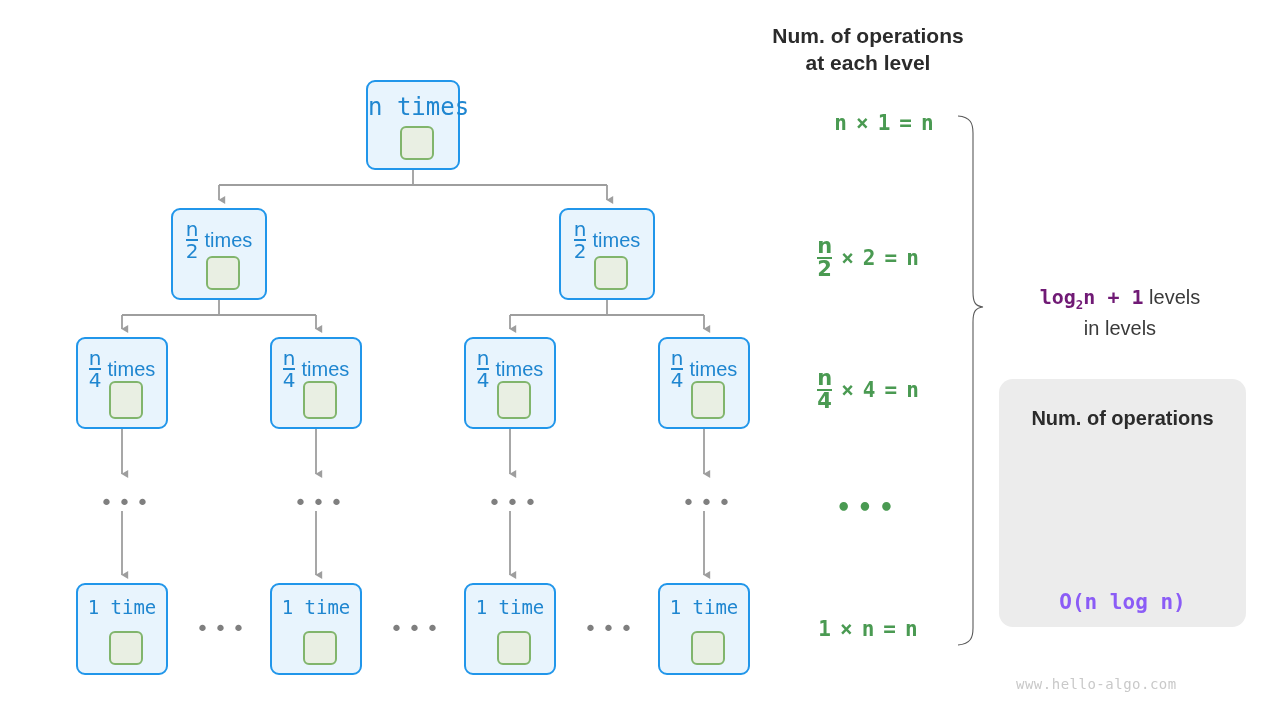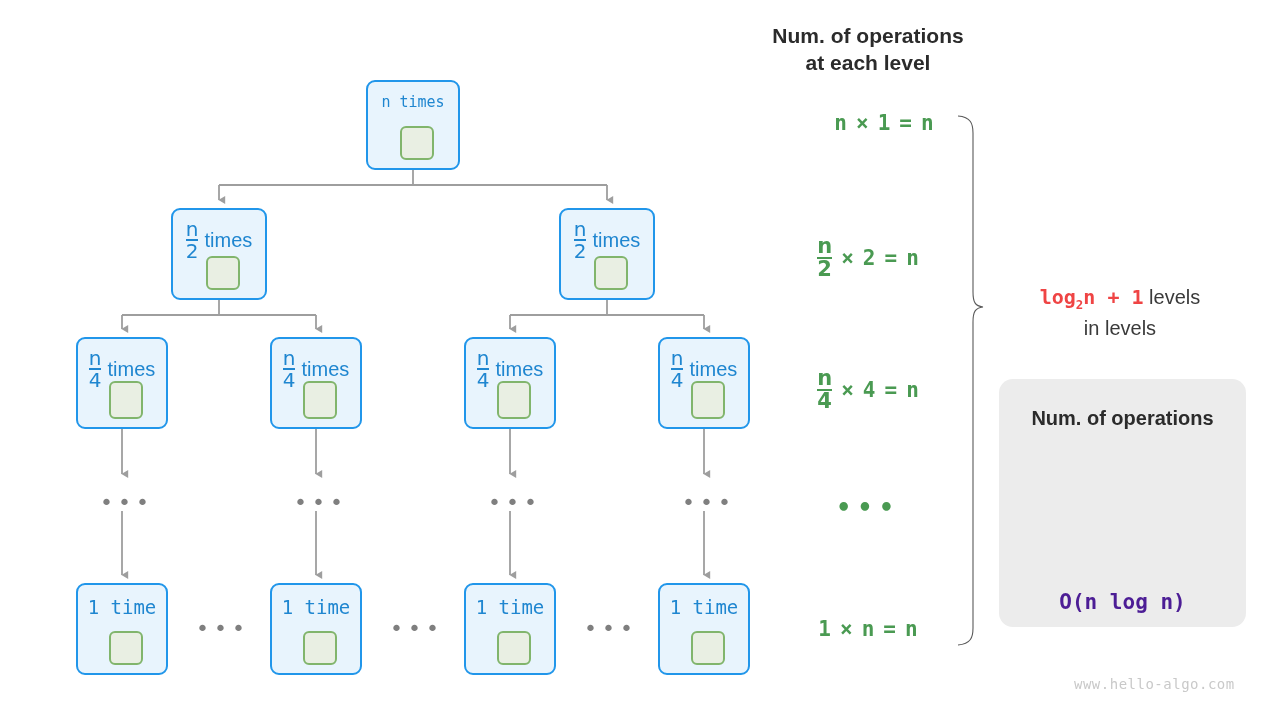--- a/index.html
+++ b/index.html
@@ -38,32 +38,32 @@
   .formula .frac{display:inline-block;vertical-align:middle;text-align:center;
         font-family:"DejaVu Sans","Liberation Sans",sans-serif;line-height:1.02;
         font-weight:bold;}
   .formula .frac .num{display:block;}
   .formula .frac .den{display:block;border-top:2.4px solid #4a9a52;}
   .formula .op{display:inline-block;vertical-align:middle;margin:0 9px;}
   .formula .trm{display:inline-block;vertical-align:middle;}
 
   .levels{position:absolute;text-align:center;font-size:20px;color:#3a3a3a;
         line-height:1.45;}
-  .levels .g{color:#ef4444;font-weight:bold;
+  .levels .g{color:#701a75;font-weight:bold;
         font-family:"DejaVu Sans Mono","Liberation Mono",monospace;}
   .levels .g sub{font-size:.62em;}
 
   
   .card{position:absolute;background:#ececec;border-radius:14px;}
   .card .line{position:absolute;left:0;right:0;text-align:center;white-space:nowrap;}
   .card .hdr{font-weight:bold;font-size:20px;color:#2b2b2b;}
   .card .grn{font-weight:bold;font-size:21px;color:#4a9a52;
         font-family:"DejaVu Sans Mono","Liberation Mono",monospace;}
   .card .grn sub{font-size:.62em;}
-  .card .blu{font-weight:bold;font-size:21px;color:#4c1d95;
+  .card .blu{font-weight:bold;font-size:21px;color:#8b5cf6;
         font-family:"DejaVu Sans Mono","Liberation Mono",monospace;}
 
   .watermark{position:absolute;color:#c9c9c9;font-size:14px;letter-spacing:.5px;
         font-family:"DejaVu Sans Mono","Liberation Mono",monospace;}
 </style>
 </head>
 <body>
 
 <div id="stage">
 
@@ -137,21 +137,21 @@
     </g>
 
     <g>
       <rect x="1112" y="488" width="22" height="24" fill="#bdbdbd"></rect>
       <path d="M1100,509 L1146,509 L1123,533 Z" fill="#bdbdbd"></path>
     </g>
   </svg>
 
   <div id="tree-nodes">
       <div class="node" style="left: 366px; top: 80px; width: 94px; height: 90px;">
-        <div class="caption mono" style="font-size: 15px; top: 11px;">n times</div>
+        <div class="caption mono" style="font-size: 24px; top: 11px;">n times</div>
         <div class="gbox" style="width: 30px; height: 30px; left: 32px; top: 44px;"></div>
       </div>
       <div class="node" style="left: 171px; top: 208px; width: 96px; height: 92px;">
         <div class="caption" style="font-size: 20px; top: 9px;"><span class="frac"><span class="num">n</span><span class="den">2</span></span><span class="word">times</span></div>
         <div class="gbox" style="width: 30px; height: 30px; left: 33px; top: 46px;"></div>
       </div>
       <div class="node" style="left: 559px; top: 208px; width: 96px; height: 92px;">
         <div class="caption" style="font-size: 20px; top: 9px;"><span class="frac"><span class="num">n</span><span class="den">2</span></span><span class="word">times</span></div>
         <div class="gbox" style="width: 30px; height: 30px; left: 33px; top: 46px;"></div>
       </div>
@@ -210,14 +210,14 @@
   <div class="levels" style="left:1000px;top:283px;width:240px;">
     <span class="g"><span>log</span><sub>2</sub><span>n + 1</span></span><span> levels</span><br>
     <span>in levels</span>
   </div>
 
   <div class="card" style="left:999px;top:379px;width:247px;height:248px;">
     <div class="line hdr" style="top:28px;">Num. of operations</div>
     <div class="line blu" style="top:211px;">O(n log n)</div>
   </div>
 
-  <div class="watermark" style="left:1074px;top:676px;">www.hello-algo.com</div>
+  <div class="watermark" style="left:1016px;top:676px;">www.hello-algo.com</div>
 </div>
 
 </body></html>

